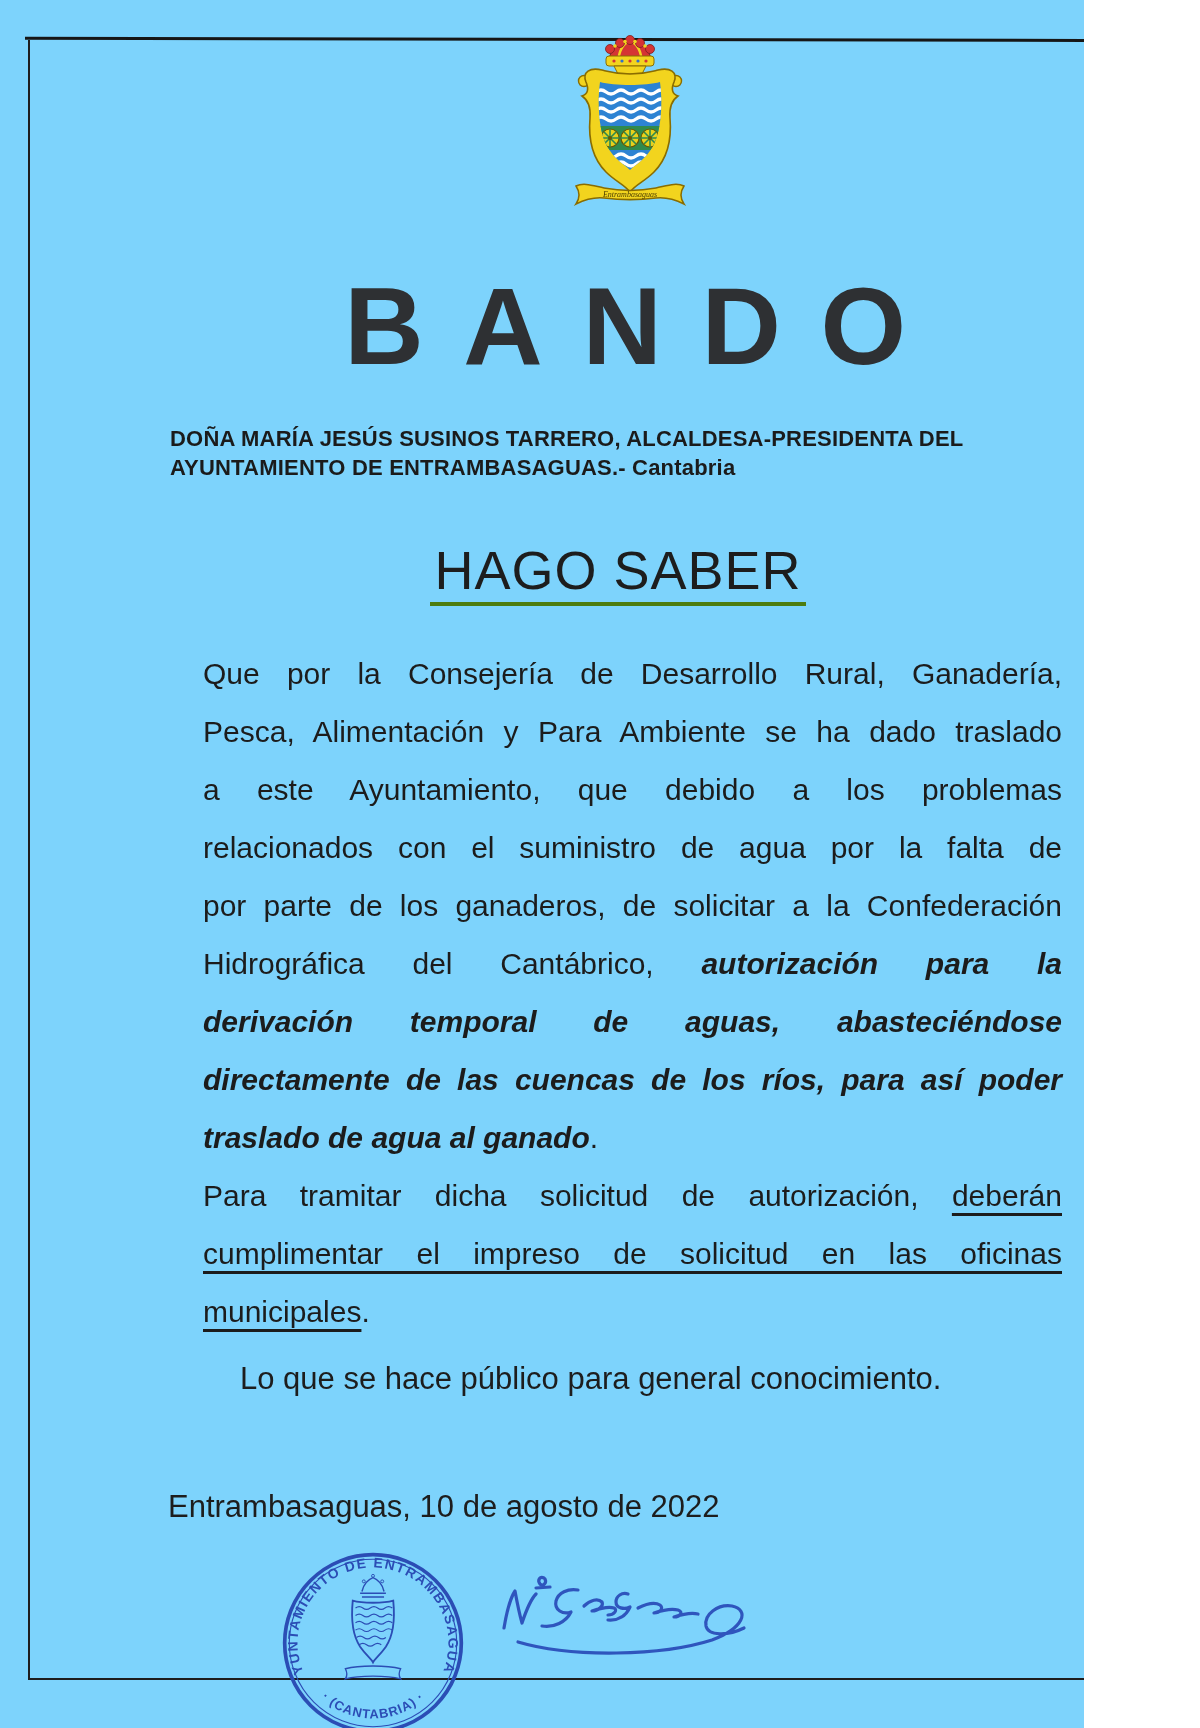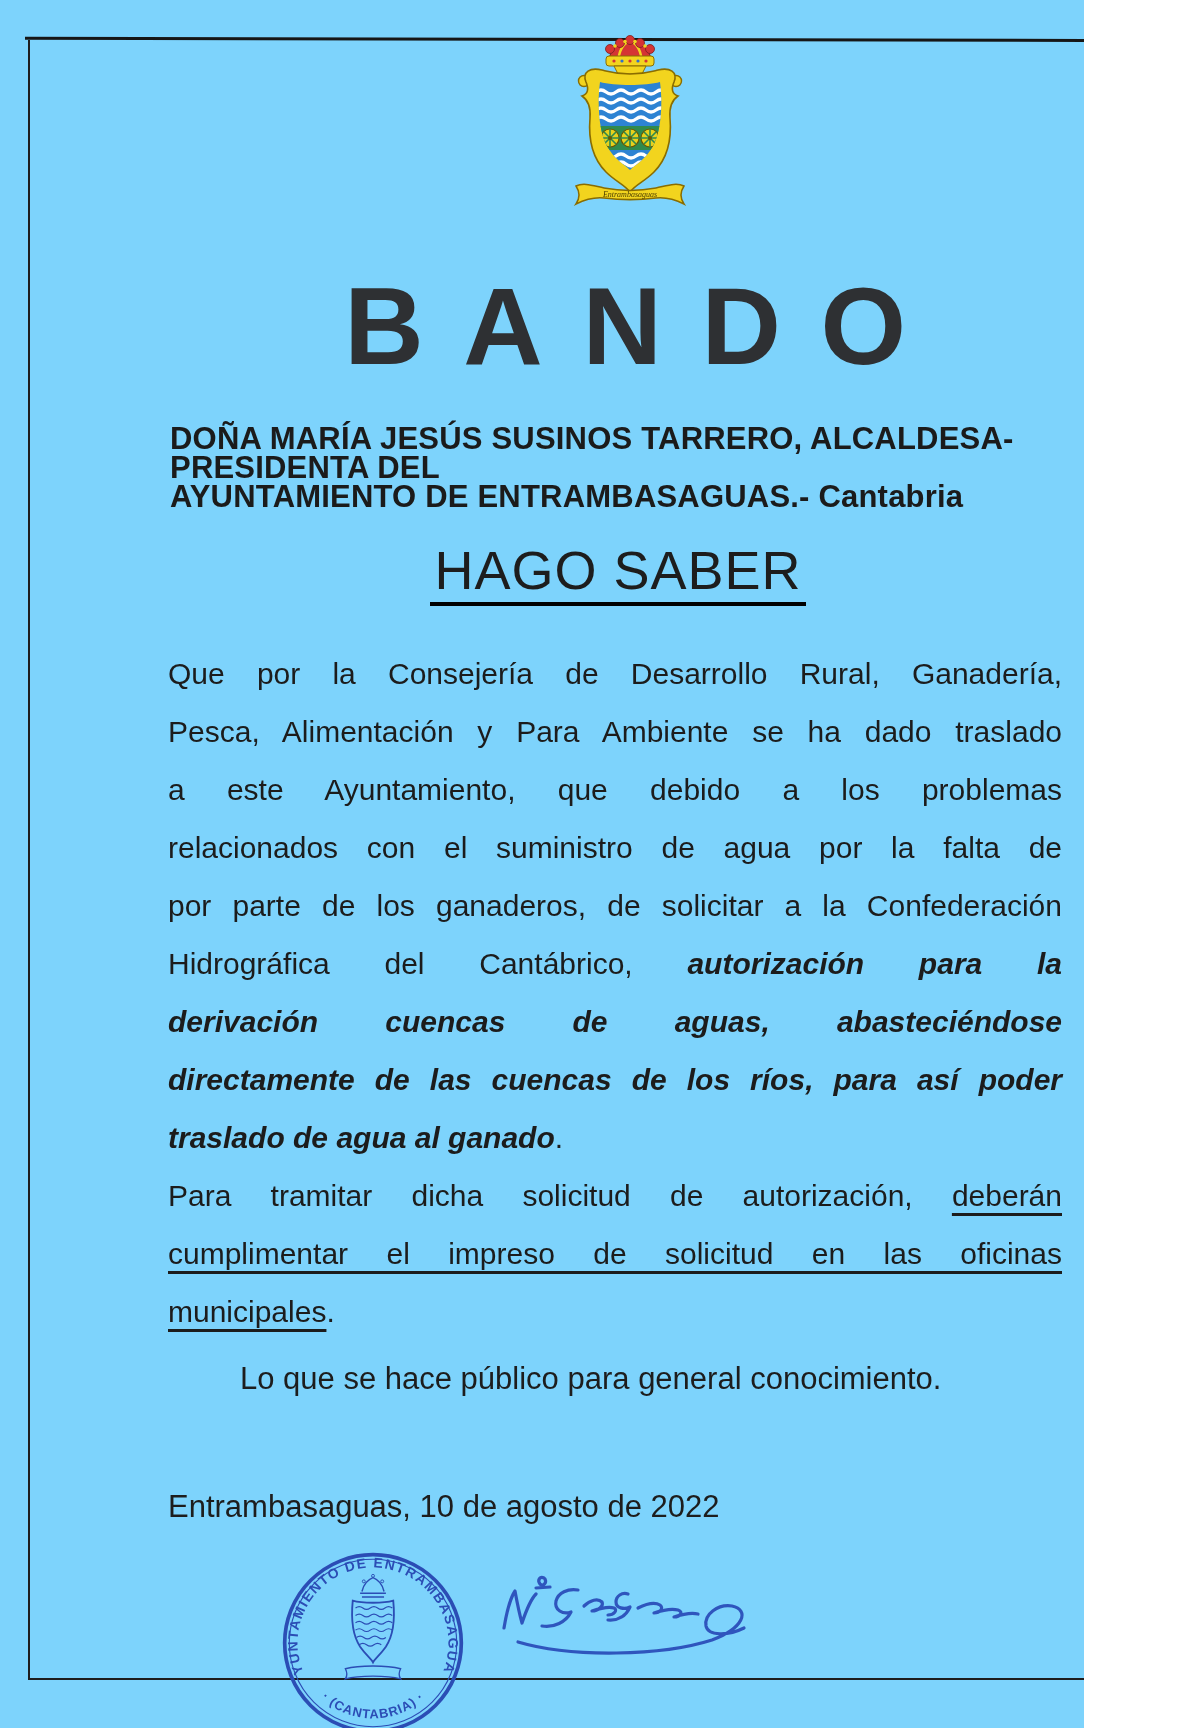--- a/index.html
+++ b/index.html
@@ -5,26 +5,26 @@
   html,body{margin:0;padding:0;background:#ffffff;}
   .page{position:relative;width:1084px;height:1728px;background:#7dd3fc;overflow:hidden;
         font-family:"Liberation Sans",sans-serif;color:#1d1d1d;}
   .top-rule{position:absolute;left:25px;top:38px;width:1168px;height:3px;background:#161616;transform:rotate(0.12deg);}
   .frame{position:absolute;left:28px;top:40px;width:1132px;height:1638px;
          border-left:2px solid #1d1d1d;border-right:2px solid #1d1d1d;border-bottom:2px solid #1d1d1d;}
   .crest{position:absolute;left:564px;top:34px;width:132px;height:176px;}
   .title{position:absolute;left:0;top:270px;width:1290px;text-align:center;
          font-size:110px;line-height:112px;font-weight:bold;letter-spacing:0.36em;color:#2e3033;}
   .salutation{position:absolute;left:170px;top:424px;width:900px;
-              font-size:31px;font-weight:bold;line-height:29px;letter-spacing:0.2px;color:#1b1b1b;}
+              font-size:22px;font-weight:bold;line-height:29px;letter-spacing:0.2px;color:#1b1b1b;}
   .subtitle-wrap{position:absolute;left:0;top:542px;width:1236px;text-align:center;}
   .subtitle{display:inline-block;font-size:54px;line-height:56px;letter-spacing:1px;color:#1d1d1d;
-            border-bottom:4px solid #000000;padding:0 4px 4px 4px;}
+            border-bottom:4px solid #4d7c0f;padding:0 4px 4px 4px;}
   .body-block{position:absolute;left:168px;top:645px;width:894px;font-size:30px;color:#1c1c1c;}
-  .bline{height:58px;line-height:58px;white-space:normal;}
+  .bline{height:58px;line-height:58px;white-space:normal;margin-left:35px;}
   .jline{text-align:justify;text-align-last:justify;}
   .lline{text-align:left;text-align-last:left;}
   .bi{font-weight:bold;font-style:italic;}
   .ul{text-decoration:underline;text-decoration-thickness:2.5px;text-underline-offset:7px;}
   .closing-notice{position:absolute;left:240px;top:1359px;font-size:31px;line-height:40px;}
   .dateline{position:absolute;left:168px;top:1487px;width:894px;font-size:31px;line-height:40px;}
   .signer{position:absolute;left:506px;top:1541px;font-size:31px;line-height:38px;letter-spacing:1px;}
   .stamp{position:absolute;left:281px;top:1551px;width:184px;height:184px;}
   .signature{position:absolute;left:492px;top:1566px;width:300px;height:105px;}
 </style>
@@ -112,21 +112,21 @@
     <span class="subtitle">HAGO SABER</span>
   </div>
 
   <div class="body-block">
     <div class="bline jline"><span>Que por la Consejería de Desarrollo Rural, Ganadería,</span><span class="bi"></span><span class="ul"></span><span></span></div>
     <div class="bline jline"><span>Pesca, Alimentación y Para Ambiente se ha dado traslado</span><span class="bi"></span><span class="ul"></span><span></span></div>
     <div class="bline jline"><span>a este Ayuntamiento, que debido a los problemas</span><span class="bi"></span><span class="ul"></span><span></span></div>
     <div class="bline jline"><span>relacionados con el suministro de agua por la falta de</span><span class="bi"></span><span class="ul"></span><span></span></div>
     <div class="bline jline"><span>por parte de los ganaderos, de solicitar a la Confederación</span><span class="bi"></span><span class="ul"></span><span></span></div>
     <div class="bline jline"><span>Hidrográfica del Cantábrico, </span><span class="bi">autorización para la</span><span class="ul"></span><span></span></div>
-    <div class="bline jline"><span></span><span class="bi">derivación cuencas de aguas, abasteciéndose</span><span class="ul"></span><span></span></div>
+    <div class="bline jline"><span></span><span class="bi">derivación temporal de aguas, abasteciéndose</span><span class="ul"></span><span></span></div>
     <div class="bline jline"><span></span><span class="bi">directamente de las cuencas de los ríos, para así poder</span><span class="ul"></span><span></span></div>
     <div class="bline lline"><span></span><span class="bi">traslado de agua al ganado</span><span class="ul"></span><span>.</span></div>
     <div class="bline jline"><span>Para tramitar dicha solicitud de autorización, </span><span class="bi"></span><span class="ul">deberán</span><span></span></div>
     <div class="bline jline"><span></span><span class="bi"></span><span class="ul">cumplimentar el impreso de solicitud en las oficinas</span><span></span></div>
     <div class="bline lline"><span></span><span class="bi"></span><span class="ul">municipales</span><span>.</span></div>
   </div>
 
   <div class="closing-notice">Lo que se hace público para general conocimiento.</div>
   <div class="dateline">Entrambasaguas, 10 de agosto de 2022</div>
 

